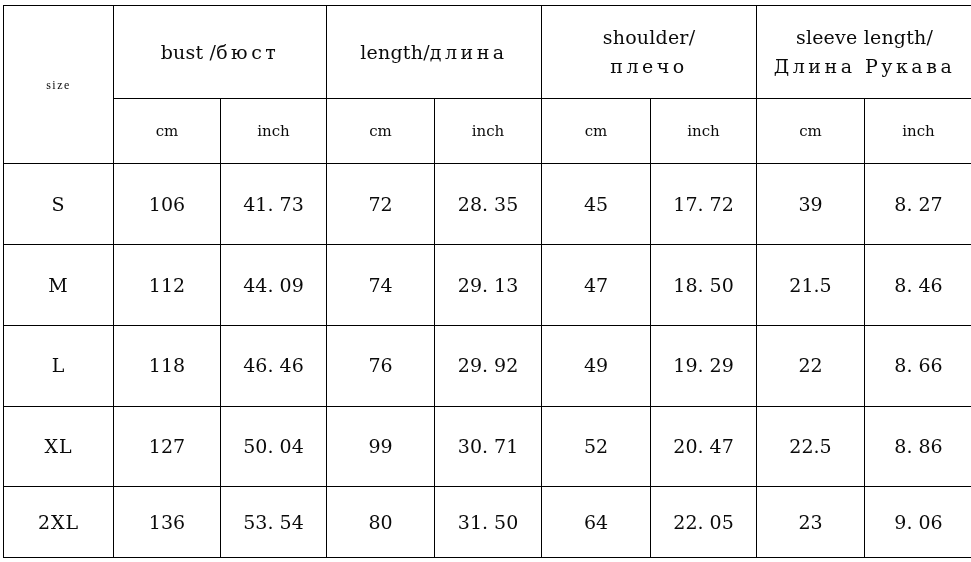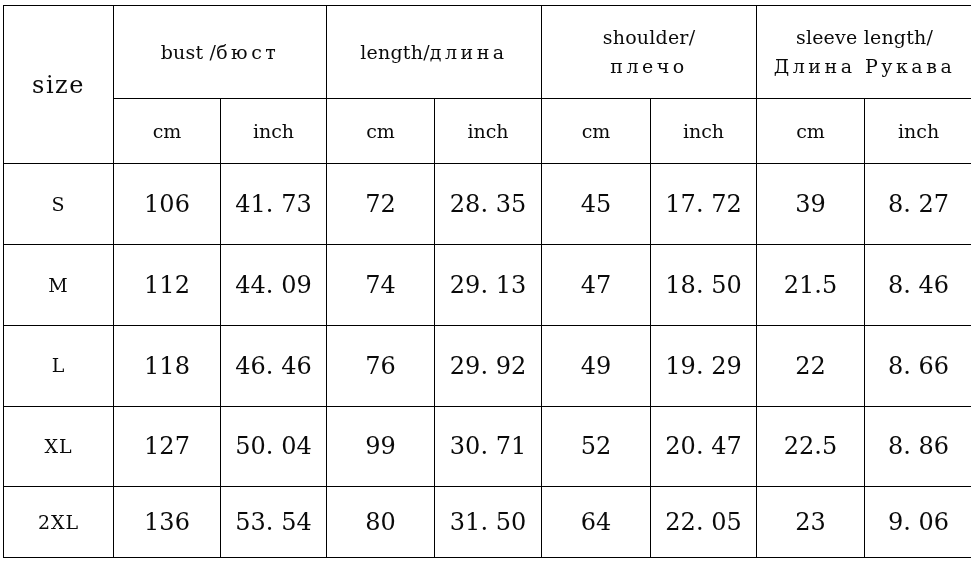--- a/index.html
+++ b/index.html
@@ -52,39 +52,40 @@
 
   
   .hdr-group {
     font-size: 19px;
     letter-spacing: 0.2px;
   }
   .hdr-group .cyr {
     letter-spacing: 3.5px;
   }
   .hdr-size {
-    font-size: 24px;
+    font-size: 12px;
     letter-spacing: 1.5px;
+    font-family: Liberation Serif, serif;
   }
   .hdr-unit {
-    font-size: 19px;
+    font-size: 15px;
   }
 
   tr.row-group-hdr { height: 92px; }
   tr.row-unit-hdr  { height: 65px; }
   tr.row-data      { height: 80px; }
   tr.row-data.last { height: 70px; }
 
   
   .cell-size {
     font-size: 19px;
     letter-spacing: 1px;
   }
   .cell-val {
-    font-size: 24px;
+    font-size: 19px;
   }
 </style>
 </head>
 <body>
 
 <div id="size-chart-wrap">
   <table class="size-chart">
     <colgroup>
       <col class="c-size">
         <col class="c-cm">

